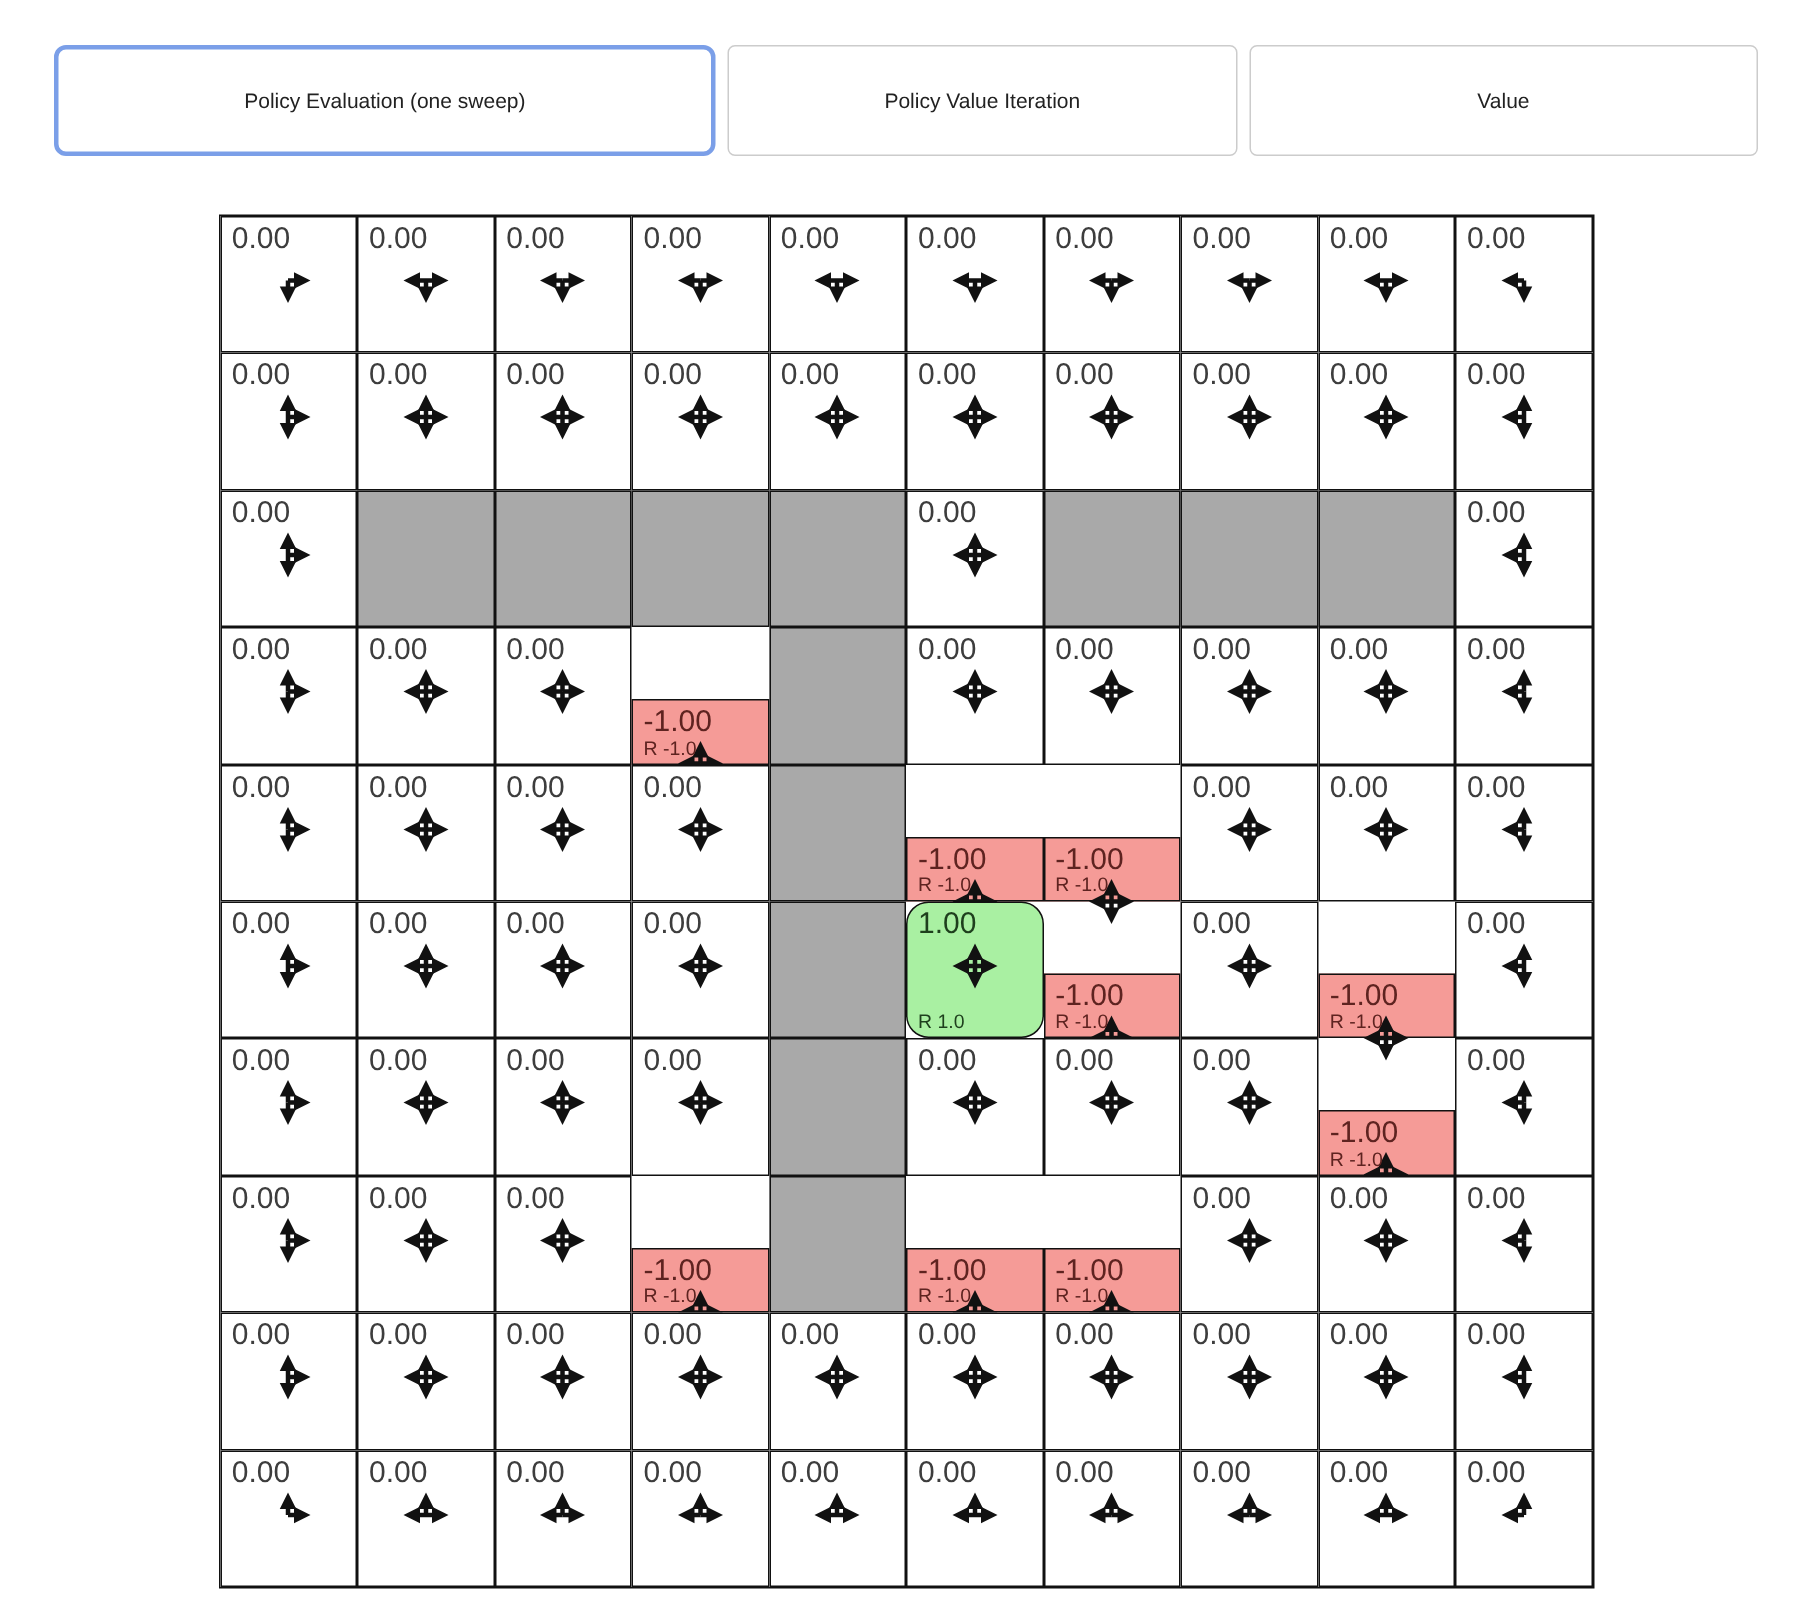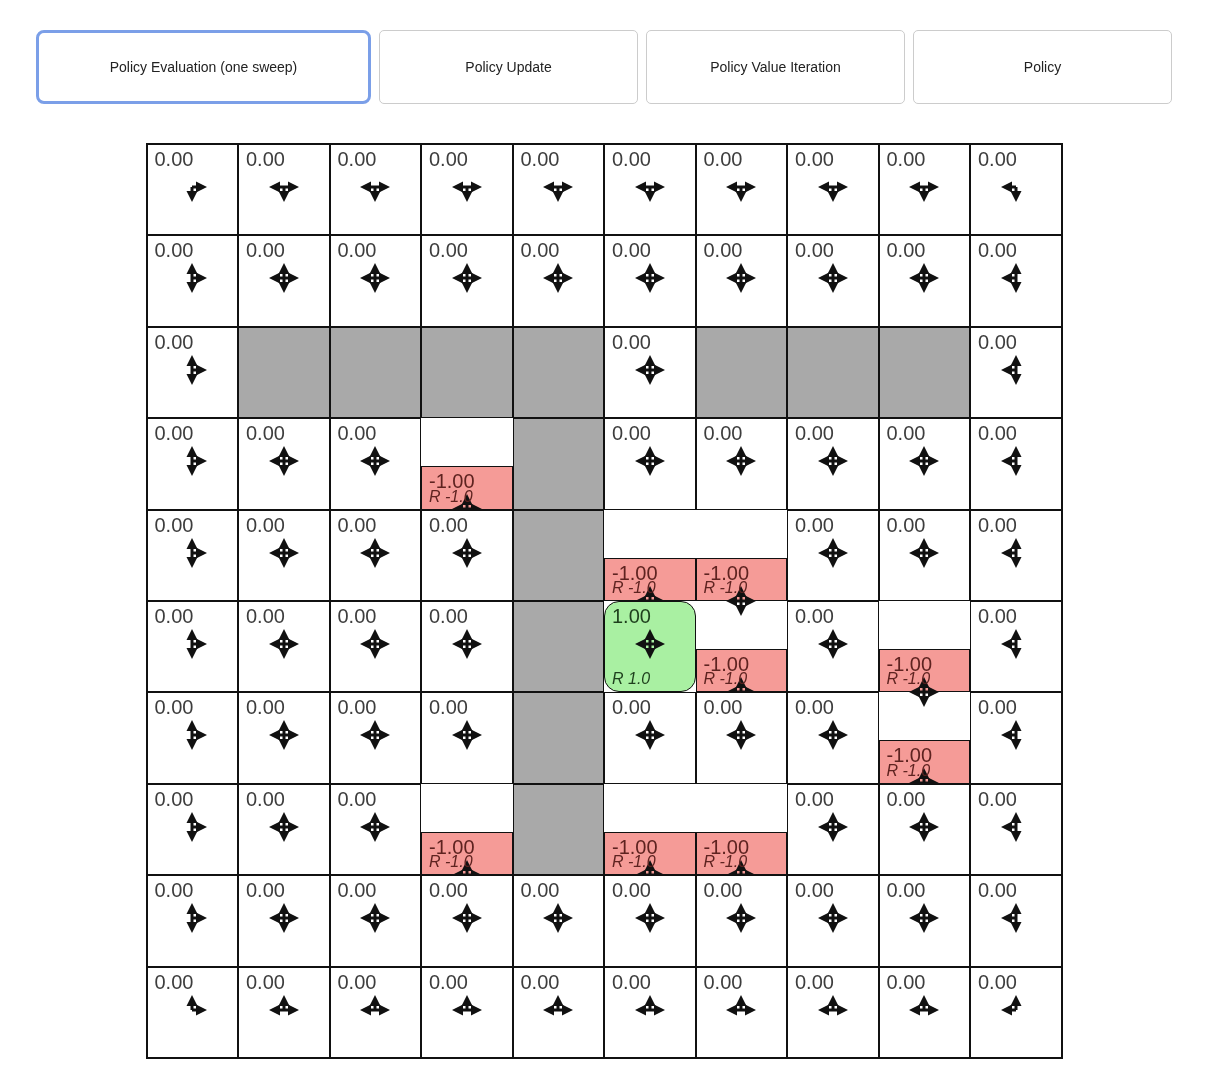--- a/index.html
+++ b/index.html
@@ -11,34 +11,33 @@
   .btn.active{flex:1.32;border:3px solid var(--accent);border-radius:8px;}
   .grid{width:max-content;margin:39px auto 0 auto;border:1px solid var(--line);
         display:grid;grid-template-columns:repeat(10,91.5px);grid-auto-rows:91.4px;background:#fff;text-align:right;}
   .cell{position:relative;border:1px solid var(--line);box-sizing:border-box;background:#ffffff;}
   .cell.wall{background:var(--wall);}
   .cell.negative{background:var(--neg);margin-top:48px;}
   .cell.positive{background:var(--pos);border-radius:15px;}
   .value{position:absolute;top:3px;left:7px;font-size:20px;color:var(--value-text);white-space:nowrap;}
   .negative .value{color:var(--neg-text);}
   .positive .value{color:var(--pos-text);}
-  .reward{position:absolute;bottom:3px;left:7px;font-size:16px;color:var(--value-text);white-space:nowrap;font-style:italic;}
+  .reward{position:absolute;bottom:3px;left:7px;font-size:13px;color:var(--value-text);white-space:nowrap;}
   .negative .reward{color:var(--neg-text);}
   .positive .reward{color:var(--pos-text);}
   .arrows{position:absolute;left:50%;top:26px;transform:translateX(-50%);}
 </style>
 </head>
 <body>
 
 <div class="page">
   <div class="toolbar">
     <button class="btn active">Policy Evaluation (one sweep)</button>
-    <button class="btn">Policy Update</button>
     <button class="btn">Policy Value Iteration</button>
-    <button class="btn">Policy</button>
+    <button class="btn">Value</button>
   </div>
   <div class="grid" id="grid">
       <div class="cell empty">
         <span class="value">0.00</span>
         <svg viewBox="-16 -16 32 32" width="32" height="32" class="arrows">
           <g transform="rotate(180)">
             <line x1="0" y1="0" x2="0" y2="-8" stroke="#111111" stroke-width="3"></line>
             <polygon points="0,-15 -5.5,-4 5.5,-4" fill="#111111"></polygon>
           </g>
           <g transform="rotate(90)">

